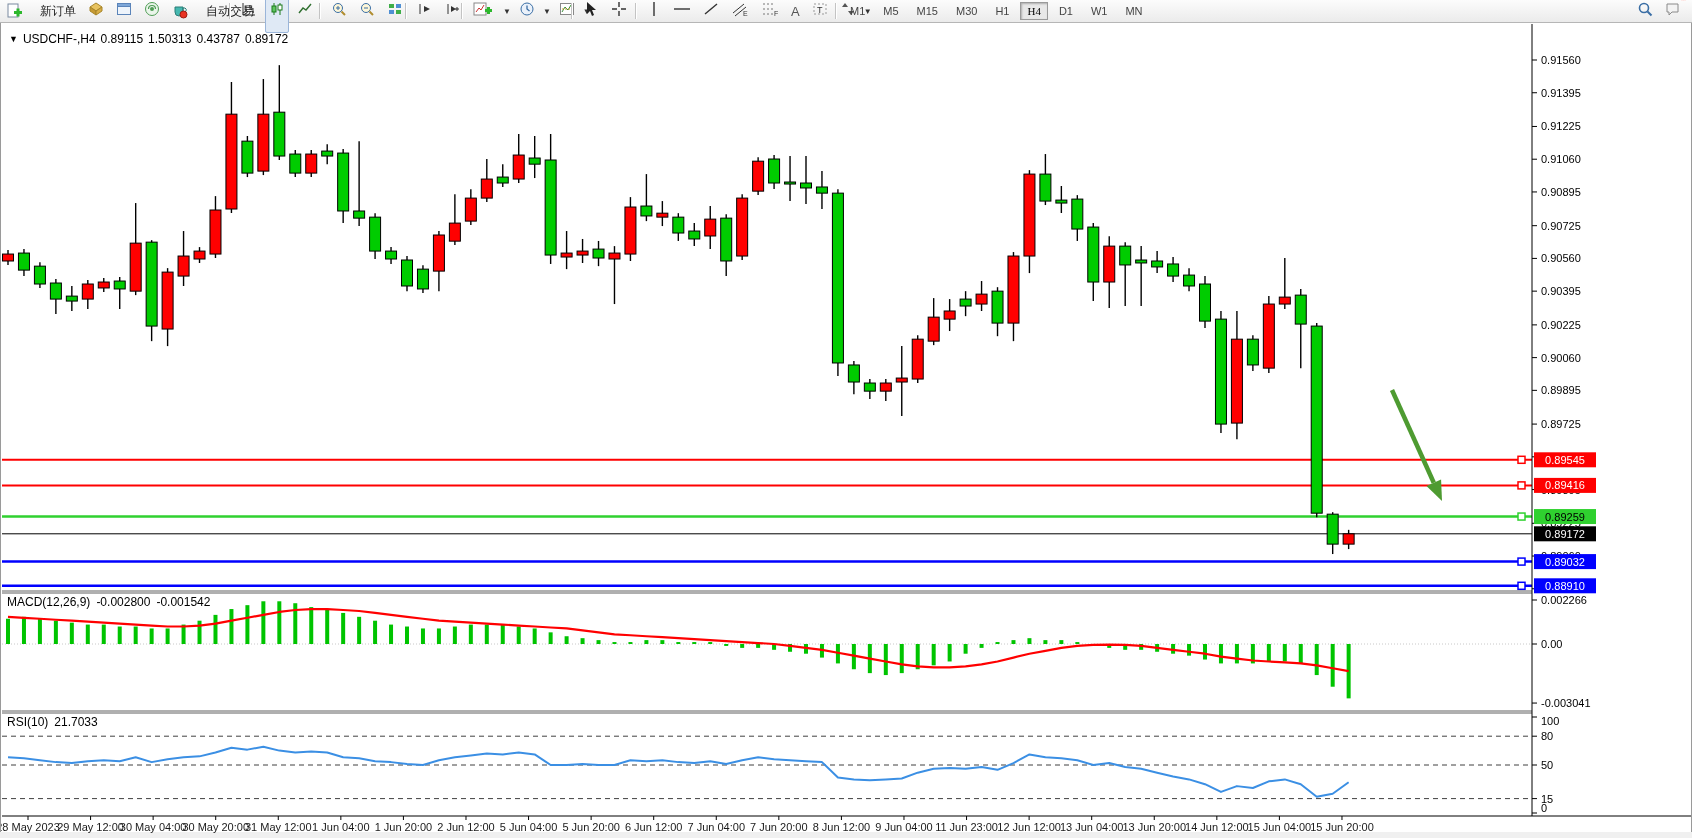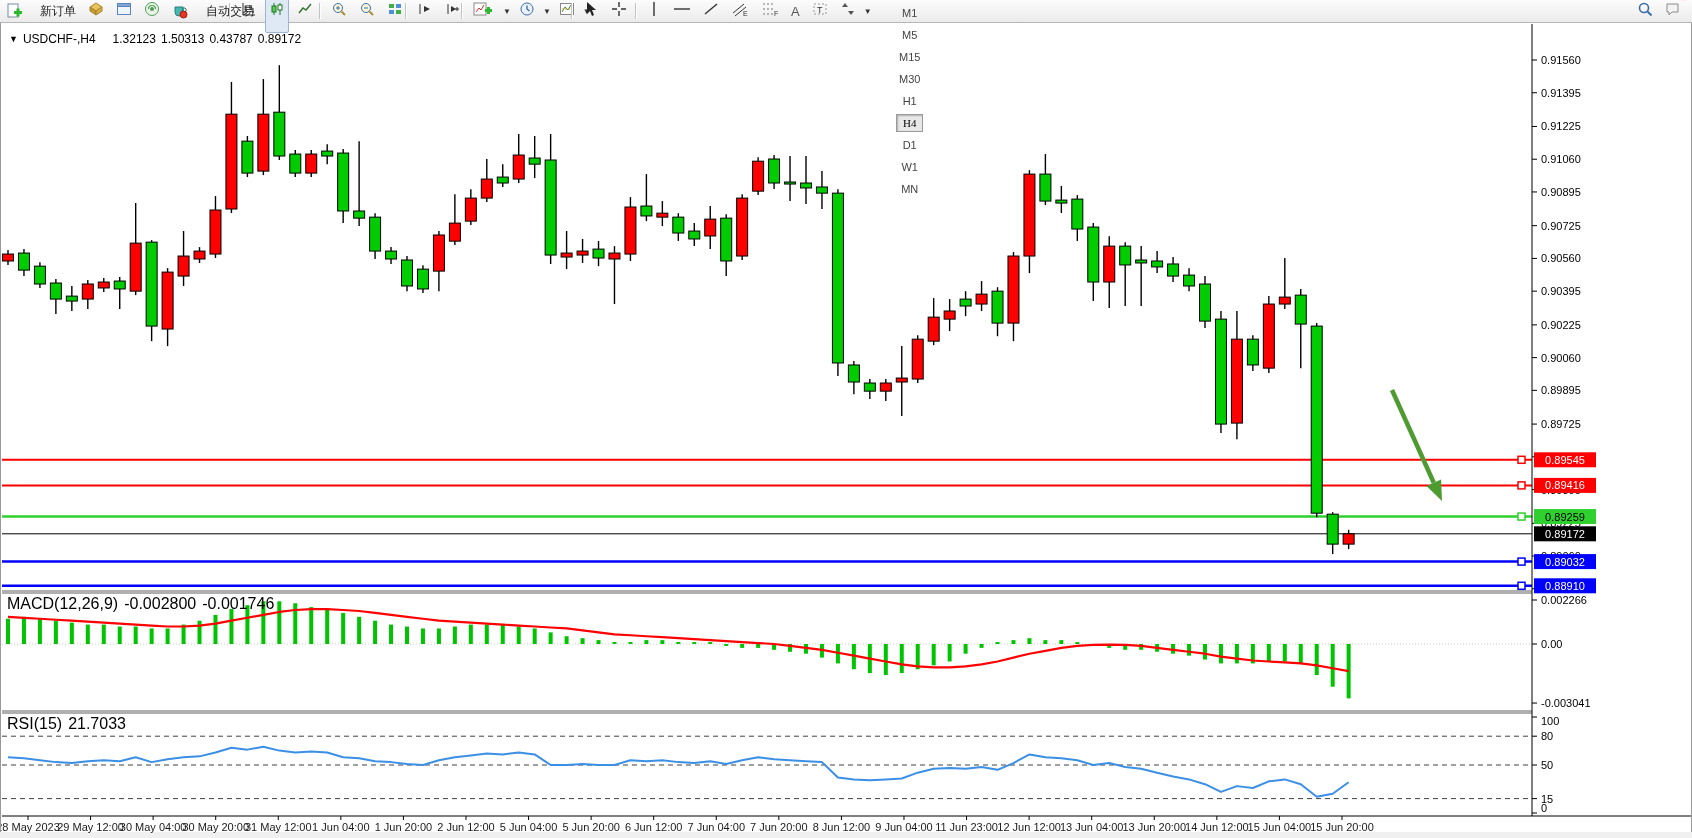--- a/index.html
+++ b/index.html
@@ -22,21 +22,21 @@
   .badge{position:absolute;top:-4px;right:-6px;background:#e93323;color:#fff;
          font-size:10px;font-weight:bold;border-radius:8px;min-width:13px;height:13px;
          line-height:13px;text-align:center;border:1px solid #fff;}
   
   .chart-window{position:absolute;top:22px;left:0;width:1690px;height:810px;
                 background:#fff;border:1px solid #9a9a9a;}
   .bottom-strip{position:absolute;left:0;bottom:0;width:1692px;height:6px;background:#f0f0f0;}
   .chart-title{position:absolute;top:9px;left:8px;font-size:12px;color:#000;
                display:flex;gap:5px;align-items:center;z-index:10;}
   .chart-title .caret{font-size:9px;color:#000;}
-  .ind-label{position:absolute;font-size:16px;color:#000;z-index:10;display:flex;gap:6px;}
+  .ind-label{position:absolute;font-size:12px;color:#000;z-index:10;display:flex;gap:6px;}
   #macd-label{top:572px;left:6px;}
   #rsi-label{top:692px;left:6px;}
   svg#chart-svg{position:absolute;top:0;left:0;z-index:1;}
   svg text{font-family:"Liberation Sans",sans-serif;}
 </style>
 </head>
 <body>
 
 <div class="toolbar">
 
@@ -229,21 +229,21 @@
     </span>
     <span class="icon tb-btn">
       <svg width="16" height="16">
           <polygon points="5,2 8,6 2,6" fill="#555"></polygon>
           <polygon points="11,14 14,10 8,10" fill="#555"></polygon>
         </svg>
     </span>
       <span style="font-size:8px;color:#333;">▼</span>
   </div>
 
-  <div class="tb-group" style="left:892px;flex-direction:column;">
+  <div class="tb-group" style="left:832px;">
     <span class="tb-sep"></span>
     <span class="tf-btn">M1</span>
     <span class="tf-btn">M5</span>
     <span class="tf-btn">M15</span>
     <span class="tf-btn">M30</span>
     <span class="tf-btn">H1</span>
     <span class="tf-btn active">H4</span>
     <span class="tf-btn">D1</span>
     <span class="tf-btn">W1</span>
     <span class="tf-btn">MN</span>
@@ -261,34 +261,34 @@
           <path d="M2 3h11v8H7l-3 3v-3H2z" fill="#f3f3f3" stroke="#8a8a8a"></path>
         </svg>
       <span class="badge">1</span>
     </span>
   </div>
 </div>
 
 <div class="chart-window">
   <div class="chart-title">
     <span class="caret">▼</span>
-    <span style="margin-right:12px;">USDCHF-,H4</span>
-    <span>1.32123</span>
+    <span style="margin-right:0;">USDCHF-,H4</span>
+    <span>0.89115</span>
     <span>1.50313</span>
     <span>0.43787</span>
     <span>0.89172</span>
   </div>
 
   <div class="ind-label" id="macd-label">
     <span>MACD(12,26,9)</span>
     <span>-0.002800</span>
-    <span>-0.001746</span>
+    <span>-0.001542</span>
   </div>
   <div class="ind-label" id="rsi-label">
-    <span>RSI(15)</span>
+    <span>RSI(10)</span>
     <span>21.7033</span>
   </div>
 
   <svg id="chart-svg" width="1690" height="810" viewBox="0 22 1690 810">
       <line x1="1" y1="590" x2="1531" y2="590" stroke="#606060" stroke-width="1"></line>
       <line x1="1" y1="592" x2="1531" y2="592" stroke="#606060" stroke-width="1"></line>
       <line x1="1" y1="710" x2="1531" y2="710" stroke="#606060" stroke-width="1"></line>
       <line x1="1" y1="712" x2="1531" y2="712" stroke="#606060" stroke-width="1"></line>
       <line x1="1" y1="458.80158730158735" x2="1531" y2="458.80158730158735" stroke="#ff0000" stroke-width="2"></line>
       <rect x="1517" y="455.30158730158735" width="7" height="7" fill="#fff" stroke="#ff0000" stroke-width="1.5"></rect>

